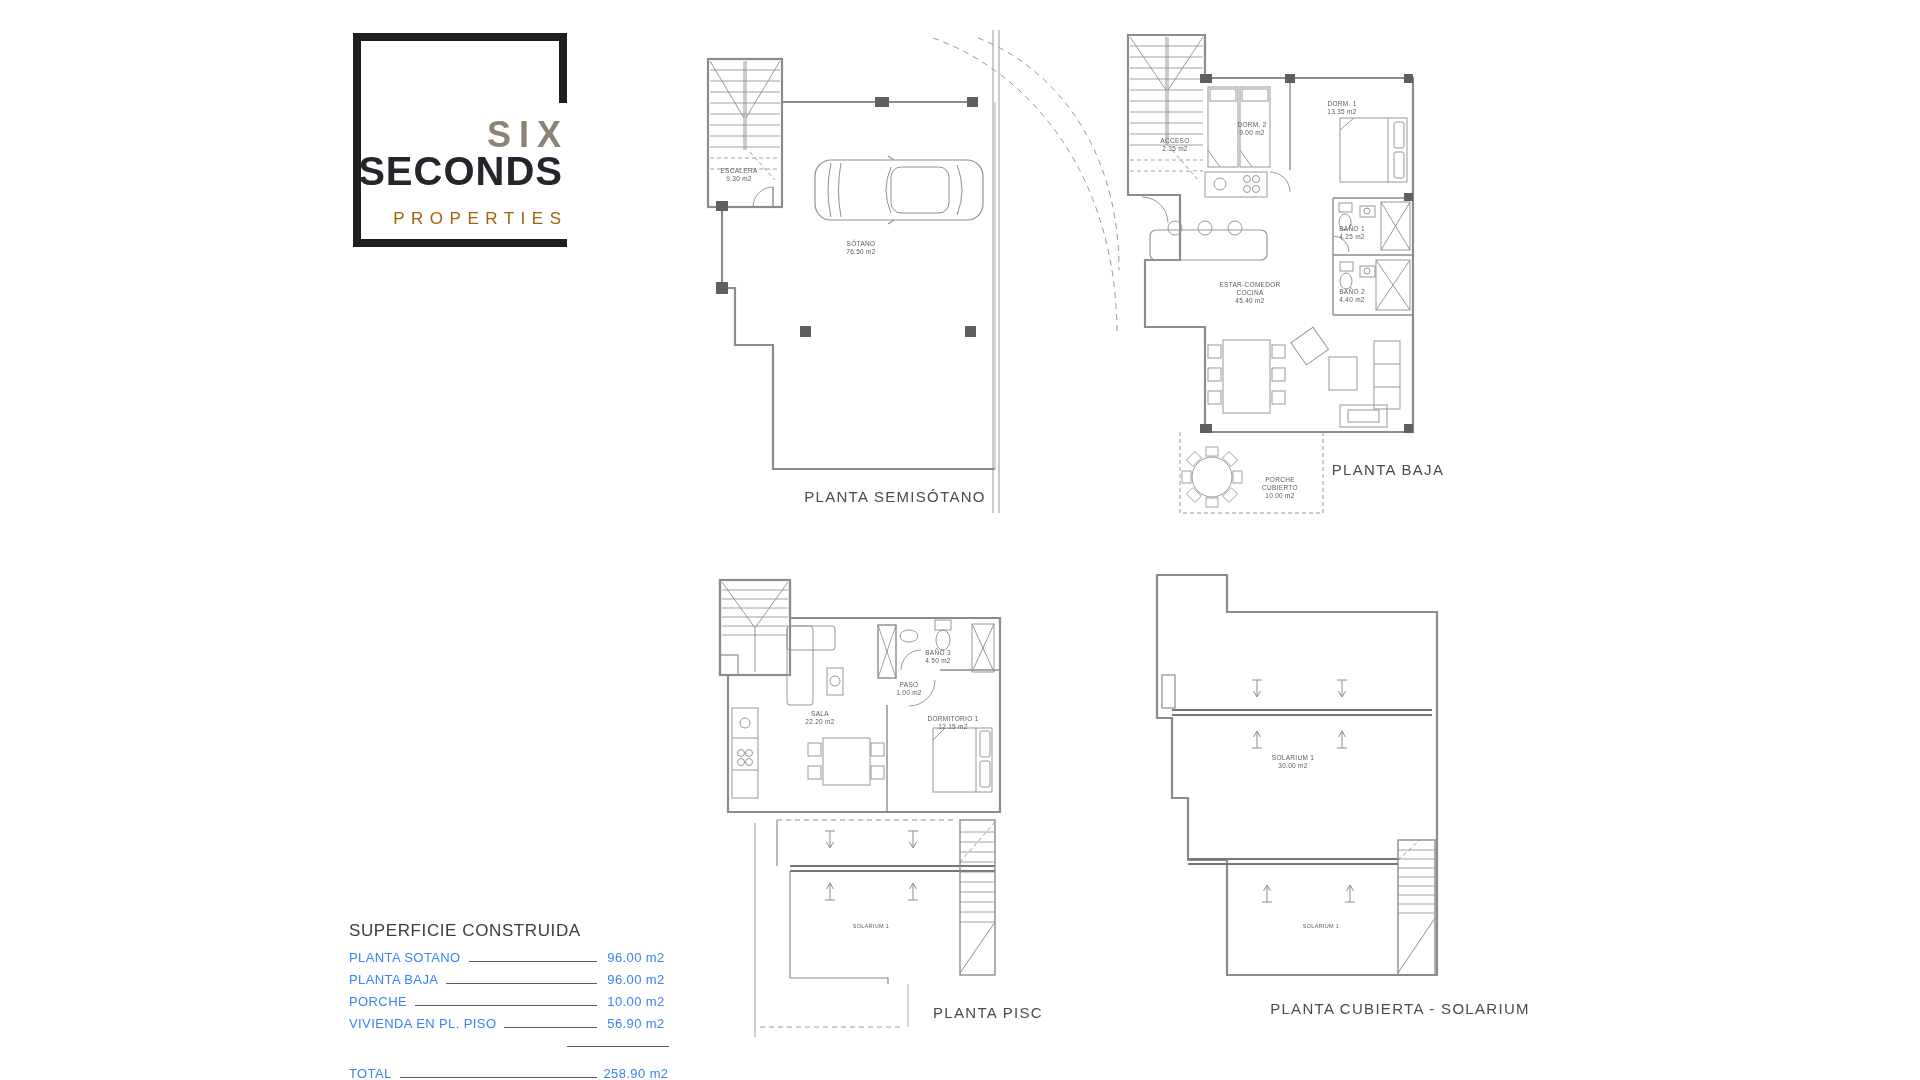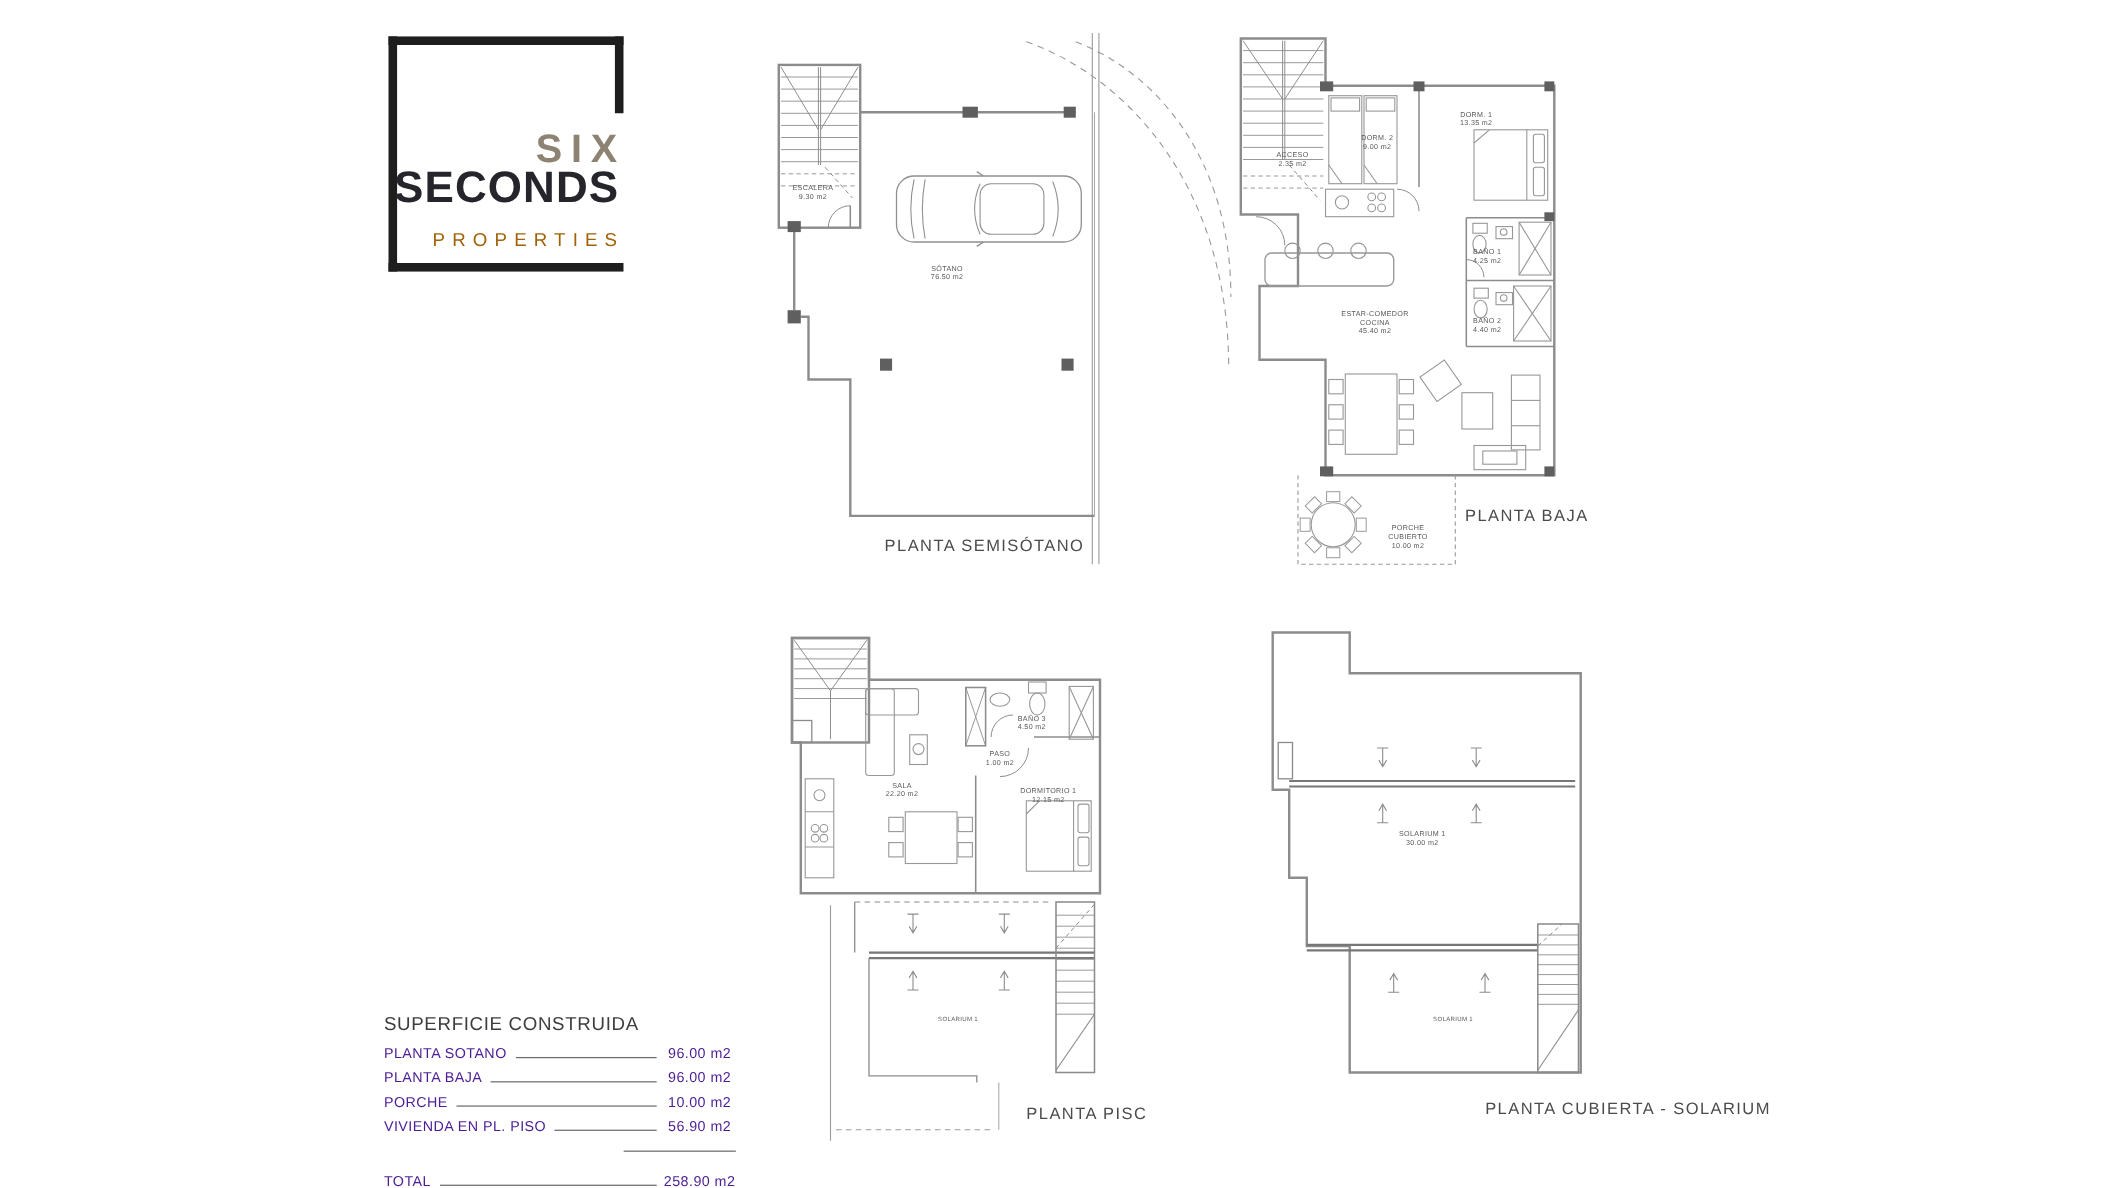--- a/index.html
+++ b/index.html
@@ -14,21 +14,21 @@
                   letter-spacing:1px;margin-right:-1px;color:#26252b;line-height:1;}
   .logo .word-properties{position:absolute;right:6px;top:177px;font-size:17px;
                   letter-spacing:6.5px;margin-right:-6.5px;color:#a16207;line-height:1;}
   
   .plan-title{position:absolute;font-size:15px;letter-spacing:1.3px;color:#4b4b4b;
               text-align:center;white-space:nowrap;}
   
   .summary{position:absolute;left:349px;top:921px;width:320px;}
   .summary .heading{font-size:17px;letter-spacing:.6px;color:#3d3d3d;margin-bottom:9px;}
   .summary .row{display:flex;align-items:baseline;height:17px;margin-bottom:5px;font-size:13px;
-                letter-spacing:.4px;color:#4c1d95;}
+                letter-spacing:.4px;color:#3b82f6;}
   .summary .leader{flex:1;border-bottom:1.2px solid #5a5a5a;margin:0 6px 3px 8px;}
   .summary .val{width:66px;text-align:center;white-space:nowrap;}
   .summary .sep{margin-left:218px;width:102px;border-bottom:1.4px solid #5a5a5a;height:8px;}
   .summary .total-row{margin-top:19px;}
   
   text{font-family:"Liberation Sans",sans-serif;fill:#5a5a5a;font-size:6.5px;
        text-anchor:middle;letter-spacing:.3px;}
 </style>
 </head>
 <body>
@@ -411,21 +411,21 @@
       <path d="M192,120 h10 M197,120 v16 M193.5,131 L197,137 L200.5,131"></path>
       <path d="M107,188 h10 M112,188 v-16 M108.5,177 L112,171 L115.5,177"></path>
       <path d="M192,188 h10 M197,188 v-16 M193.5,177 L197,171 L200.5,177"></path>
       <path d="M117,342 h10 M122,342 v-16 M118.5,331 L122,325 L125.5,331"></path>
       <path d="M200,342 h10 M205,342 v-16 M201.5,331 L205,325 L208.5,331"></path>
     </g>
     <text x="148" y="200">SOLARIUM 1</text>
     <text x="148" y="208">30.00 m2</text>
     <text x="176" y="368" style="font-size:5.5px">SOLARIUM 1</text>
   </svg>
-  <div class="plan-title" style="left:1340px;top:1000px;width:280px">PLANTA CUBIERTA - SOLARIUM</div>
+  <div class="plan-title" style="left:1260px;top:1000px;width:280px">PLANTA CUBIERTA - SOLARIUM</div>
 
   <div class="summary">
     <div class="heading">SUPERFICIE CONSTRUIDA</div>
     <div class="row">
       <span>PLANTA SOTANO</span>
       <span class="leader"></span>
       <span class="val">96.00 m2</span>
     </div>
     <div class="row">
       <span>PLANTA BAJA</span>

